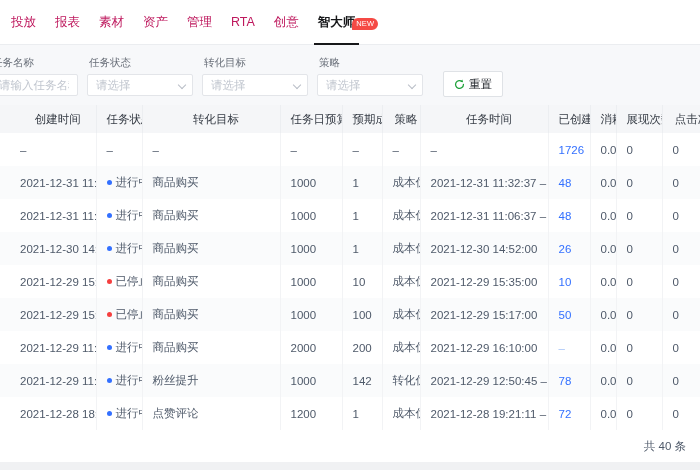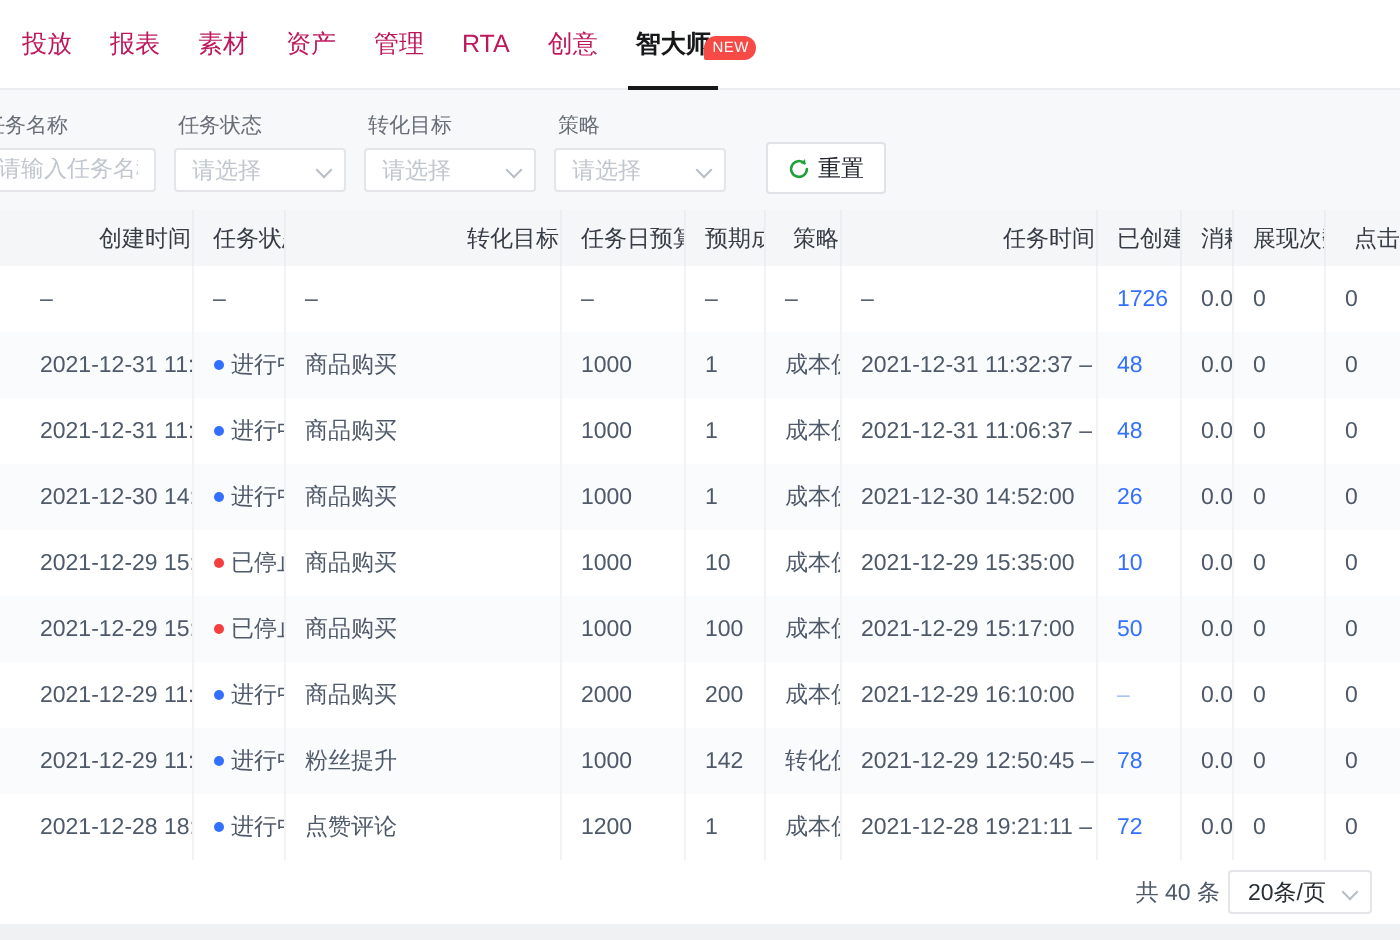--- a/index.html
+++ b/index.html
@@ -23,34 +23,34 @@
     padding:11px 0 0 0; margin-left:-10px; }
   .field { margin-right:9px; }
   .field-label { font-size:10.5px; color:#686e78; margin:0 0 4px 2px; }
   .control { position:relative; height:22px; background:#fff;
     border:1px solid #e3e5e9; border-radius:2px; display:flex; align-items:center;
     padding:0 8px; font-size:11.5px; color:#c1c6cf; }
   .control input { border:none; outline:none; width:100%; font-size:11.5px;
     font-family:inherit; color:#333; background:transparent; }
   .control input::placeholder { color:#c1c6cf; }
   .f-name { width:88px; }
-  .f-sel  { width:86px; }
+  .f-sel  { width:106px; }
   .chevron { position:absolute; right:6px; top:7px; width:7px; height:7px; }
   .chevron::before { content:""; position:absolute; left:0; top:0; width:5px; height:5px;
     border-right:1px solid #b8bdc6; border-bottom:1px solid #b8bdc6;
     transform:rotate(45deg); }
   .reset-btn { margin-left:11px; margin-top:15px; height:24px; padding:12px 10px;
     background:#fff; border:1px solid #dfe2e6; border-radius:2px; display:flex;
     align-items:center; gap:4px; font-size:11.5px; color:#22262c; cursor:pointer; }
 
   
   .table-wrap { width:700px; overflow:hidden; }
   table { table-layout:fixed; width:723px; border-collapse:collapse; }
   th { background:#f5f6f8; height:28px; font-size:11.5px; font-weight:normal;
-    color:#363c45; text-align:right; padding-left:10px; white-space:nowrap;
+    color:#363c45; text-align:center; padding-left:10px; white-space:nowrap;
     overflow:hidden; border-right:1px solid #eceef1; }
   td { height:33px; font-size:11.5px; color:#4e5969; padding-left:10px;
     white-space:nowrap; overflow:hidden; border-right:1px solid #f2f3f5; }
   th:first-child, td:first-child { padding-left:20px; }
   th:last-child, td:last-child { border-right:none; }
   tbody tr:nth-child(even) { background:#fafbfc; }
   .dot { display:inline-block; width:5px; height:5px; border-radius:50%;
     margin:0 4px 1px 0; vertical-align:middle; }
   .dot.running { background:#3370ff; }
   .dot.stopped { background:#f53f3f; }
@@ -266,18 +266,14 @@
           <td>0.00</td>
           <td>0</td>
           <td>0</td>
         </tr>
       </tbody>
   </table>
 </div>
 
 <div class="footer">
   <span>共 40 条</span>
-  <div class="page-size">
-    <span>20条/页</span>
-    <span class="chevron"></span>
-  </div>
 </div>
 <div class="bottom-bar"></div>
 
 </body></html>

